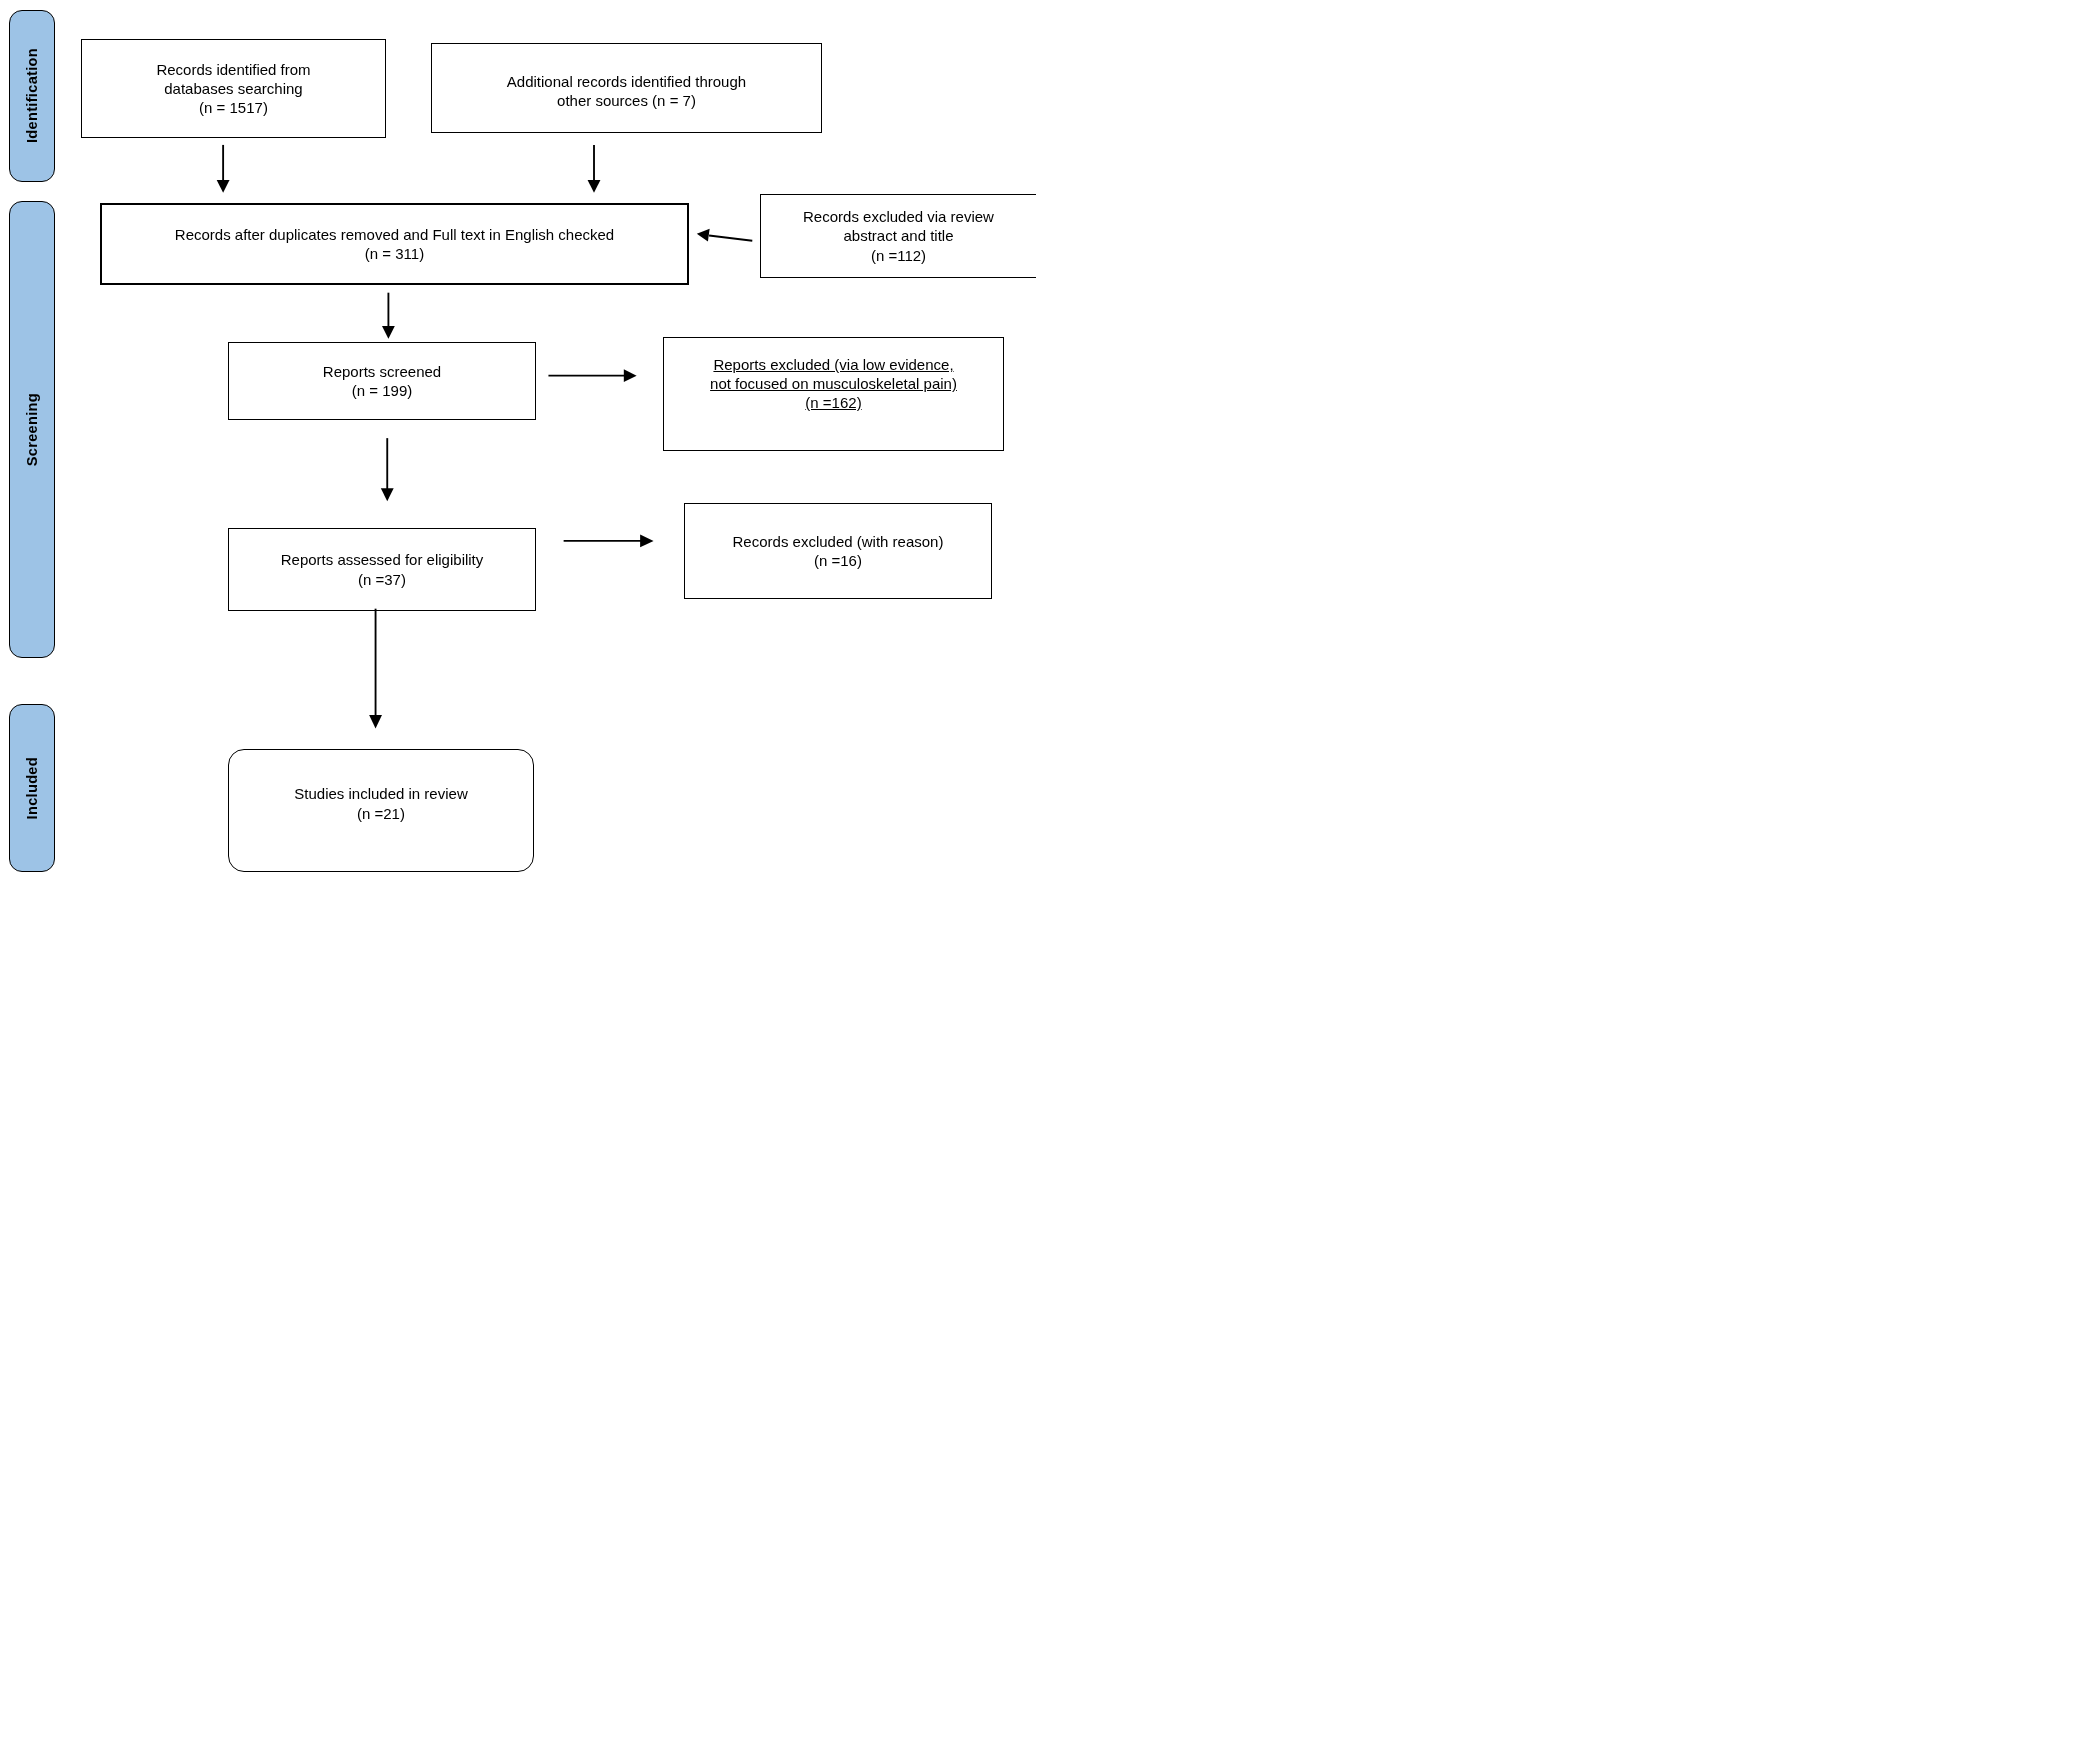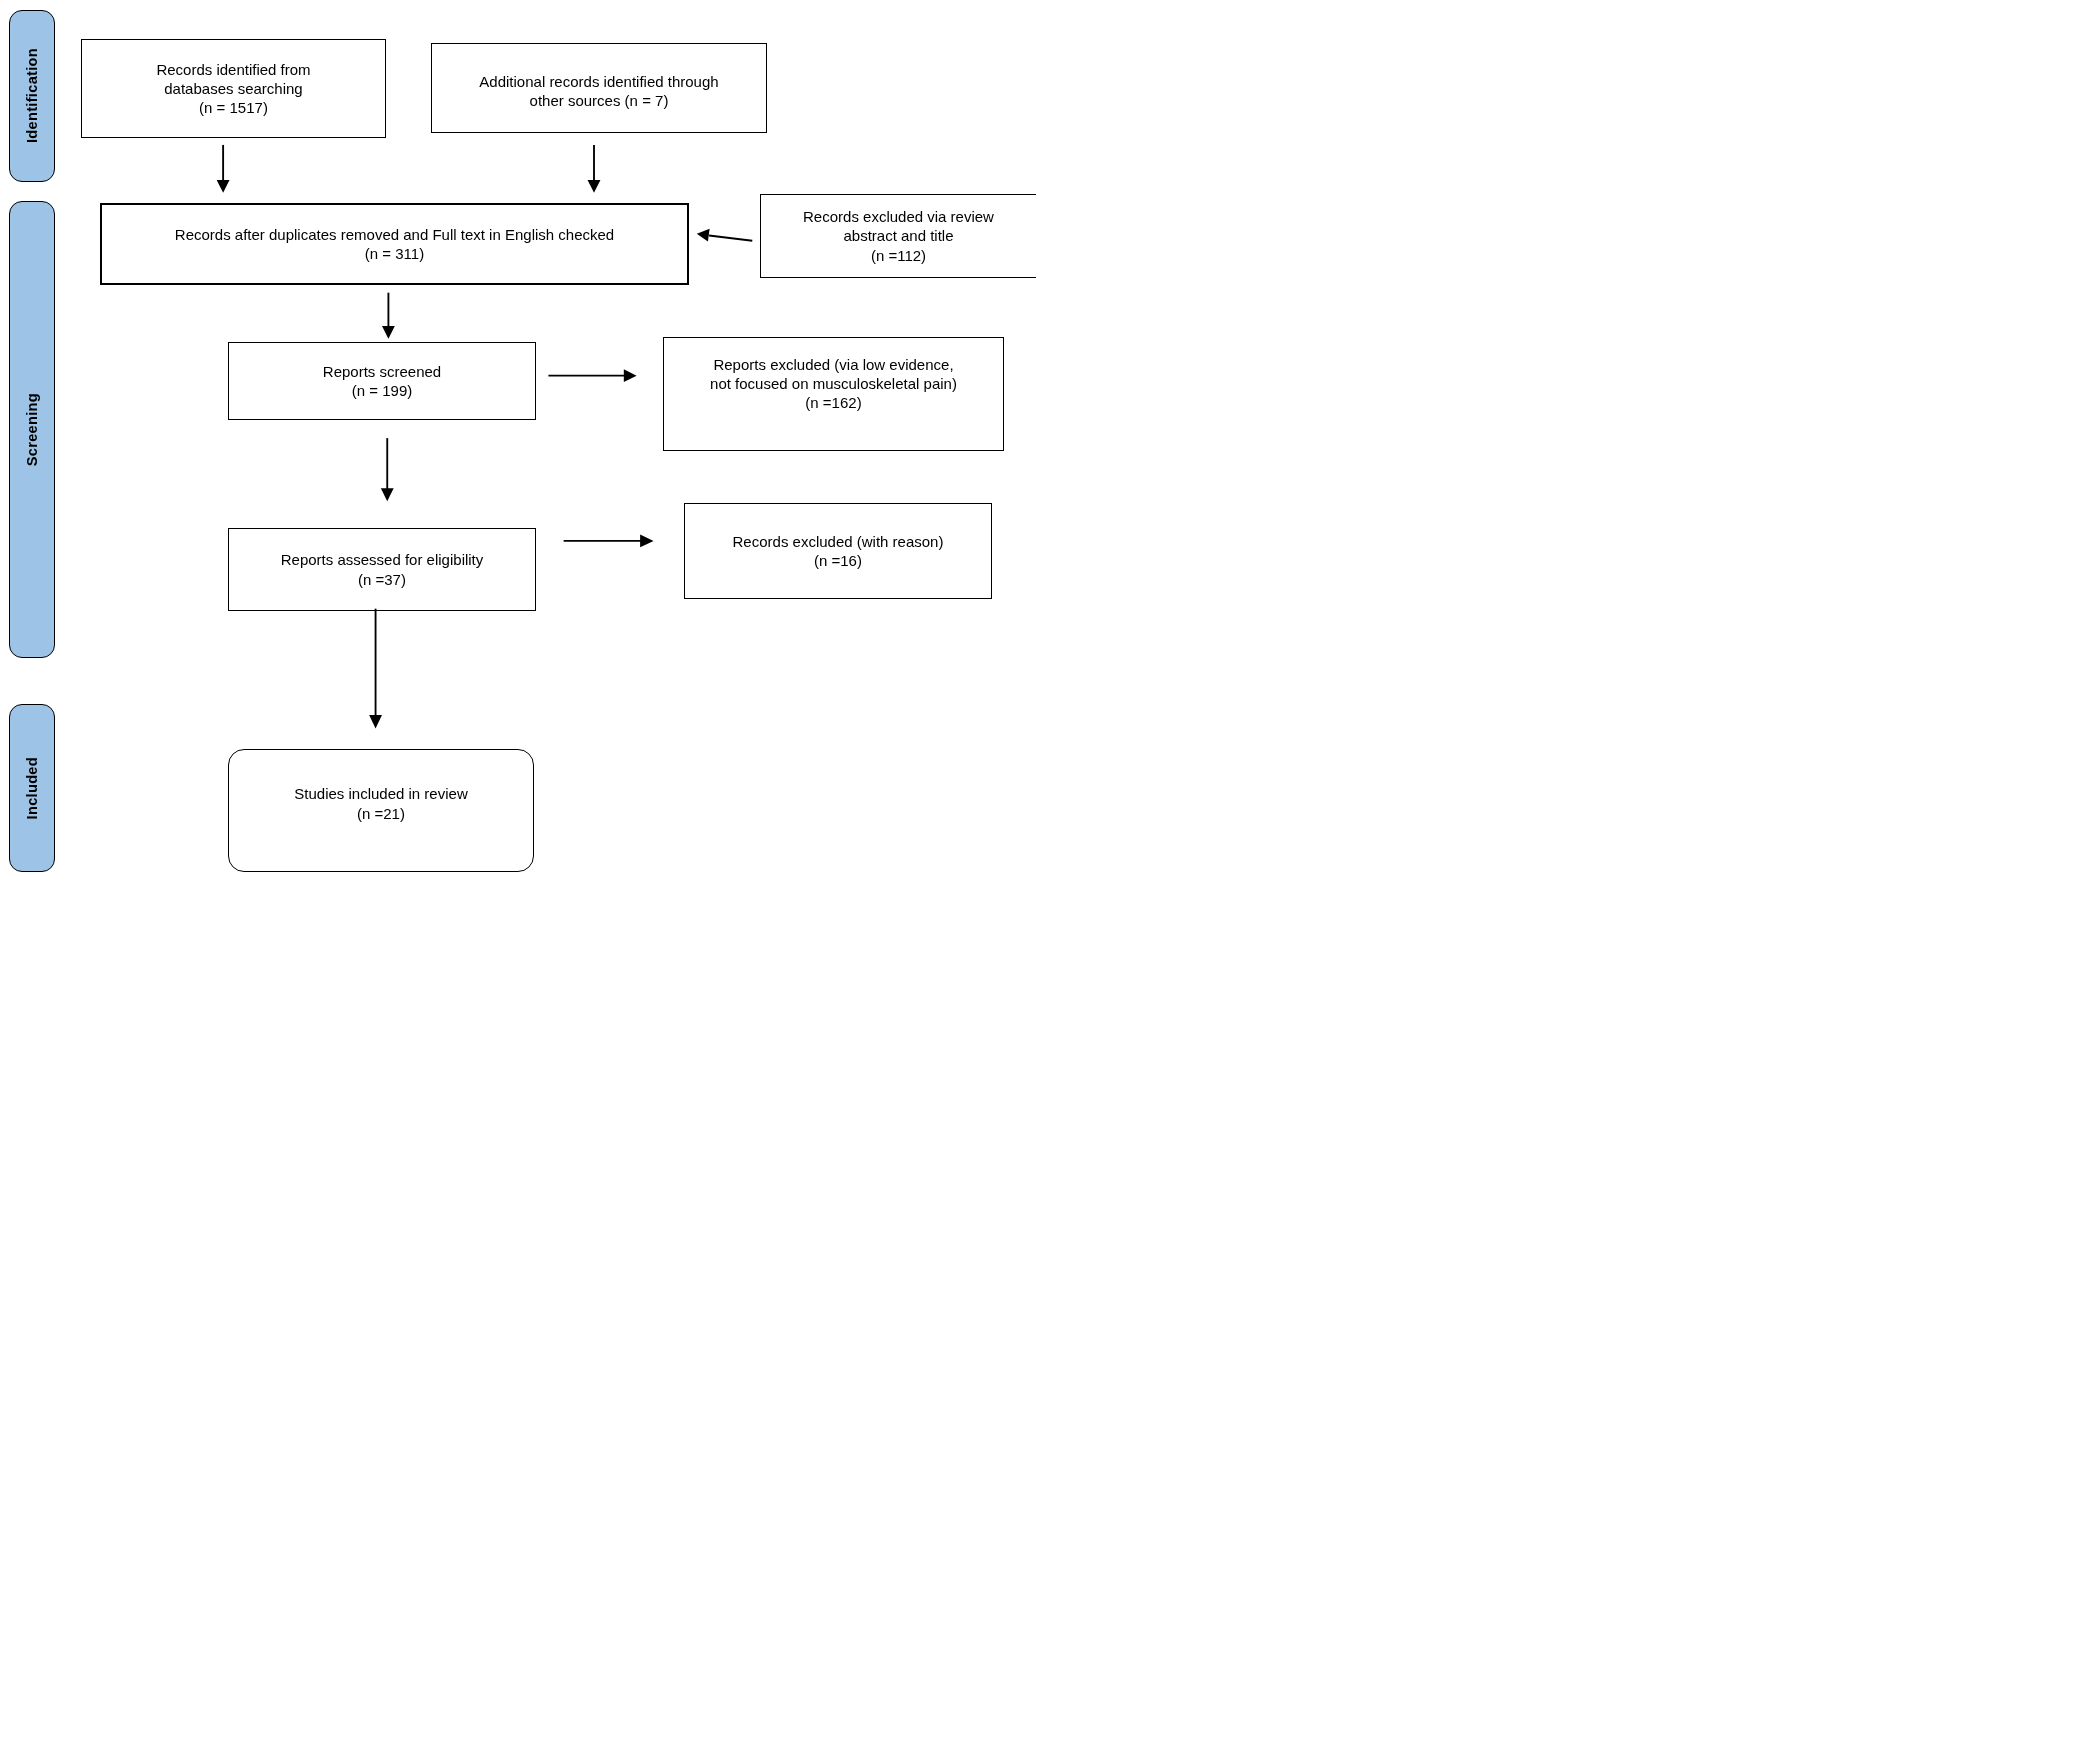--- a/index.html
+++ b/index.html
@@ -41,21 +41,21 @@
     text-align: center;
   }
   .flow-box .box-text {
     white-space: pre-line;
     font-size: 15px;
     line-height: 1.28;
     padding: 0 5.8px;
   }
   .border-thick { border-width: 2.3px; }
   .no-right-border { border-right: none; }
-  .text-high { padding-bottom: 21px; }
+  .text-high { padding-bottom: 21px; text-decoration: underline; }
   .text-high-sm { padding-bottom: 14px; border-radius: 16px; }
   .text-low { padding-top: 5.8px; }
   #arrow-layer {
     position: absolute;
     left: 0; top: 0;
     width: 1049px;
     height: 878px;
     pointer-events: none;
   }
   #arrow-layer line { stroke: #000000; stroke-width: 3.2px; }
@@ -75,21 +75,21 @@
   <div class="stage-pill" style="left:8.8px; top:704px; width:46px; height:168px;">
     <span class="stage-label">Included</span>
   </div>
 
   <div class="flow-box" style="left:81px; top:39px; width:305px; height:99px;">
     <span class="box-text">Records identified from
 databases searching
 (n = 1517)</span>
   </div>
 
-  <div class="flow-box text-low" style="left:431px; top:43px; width:336px; height:90px;">
+  <div class="flow-box text-low" style="left:431px; top:43px; width:391px; height:90px;">
     <span class="box-text">Additional records identified through
 other sources (n = 7)</span>
   </div>
 
   <div class="flow-box border-thick" style="left:100px; top:203px; width:589px; height:82px;">
     <span class="box-text">Records after duplicates removed and Full text in English checked
 (n = 311)</span>
   </div>
 
   <div class="flow-box no-right-border" style="left:760px; top:194px; width:276px; height:84px;">

